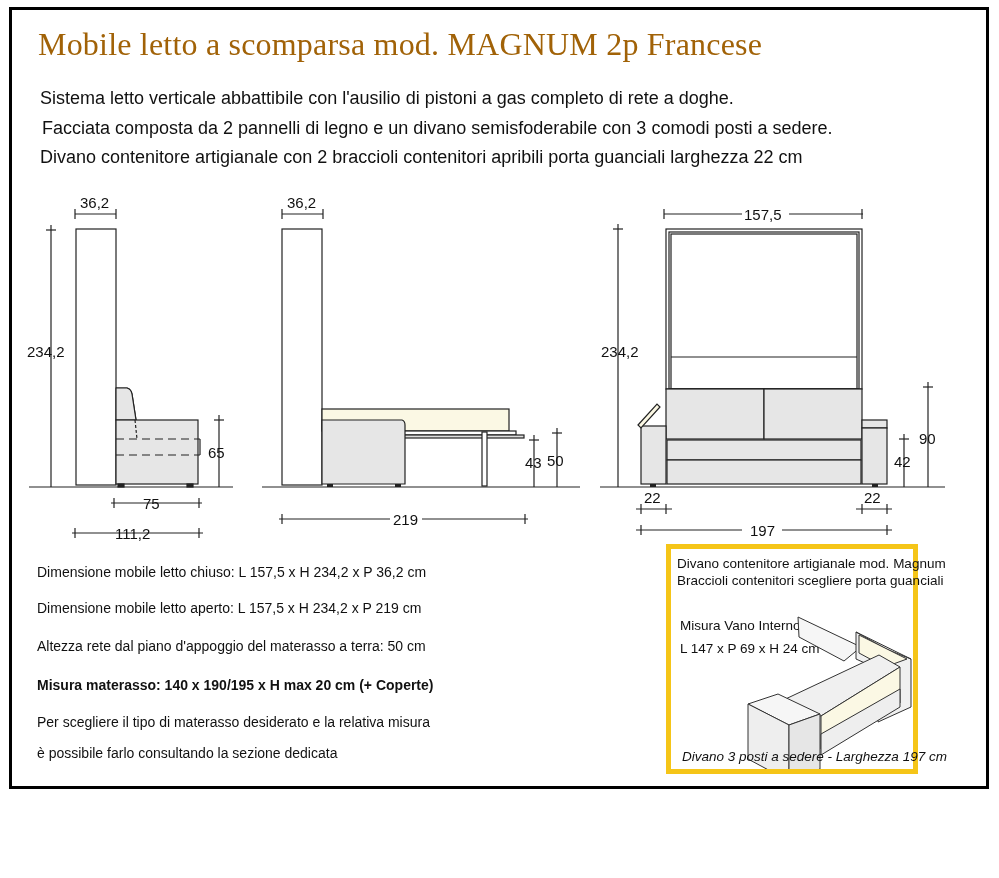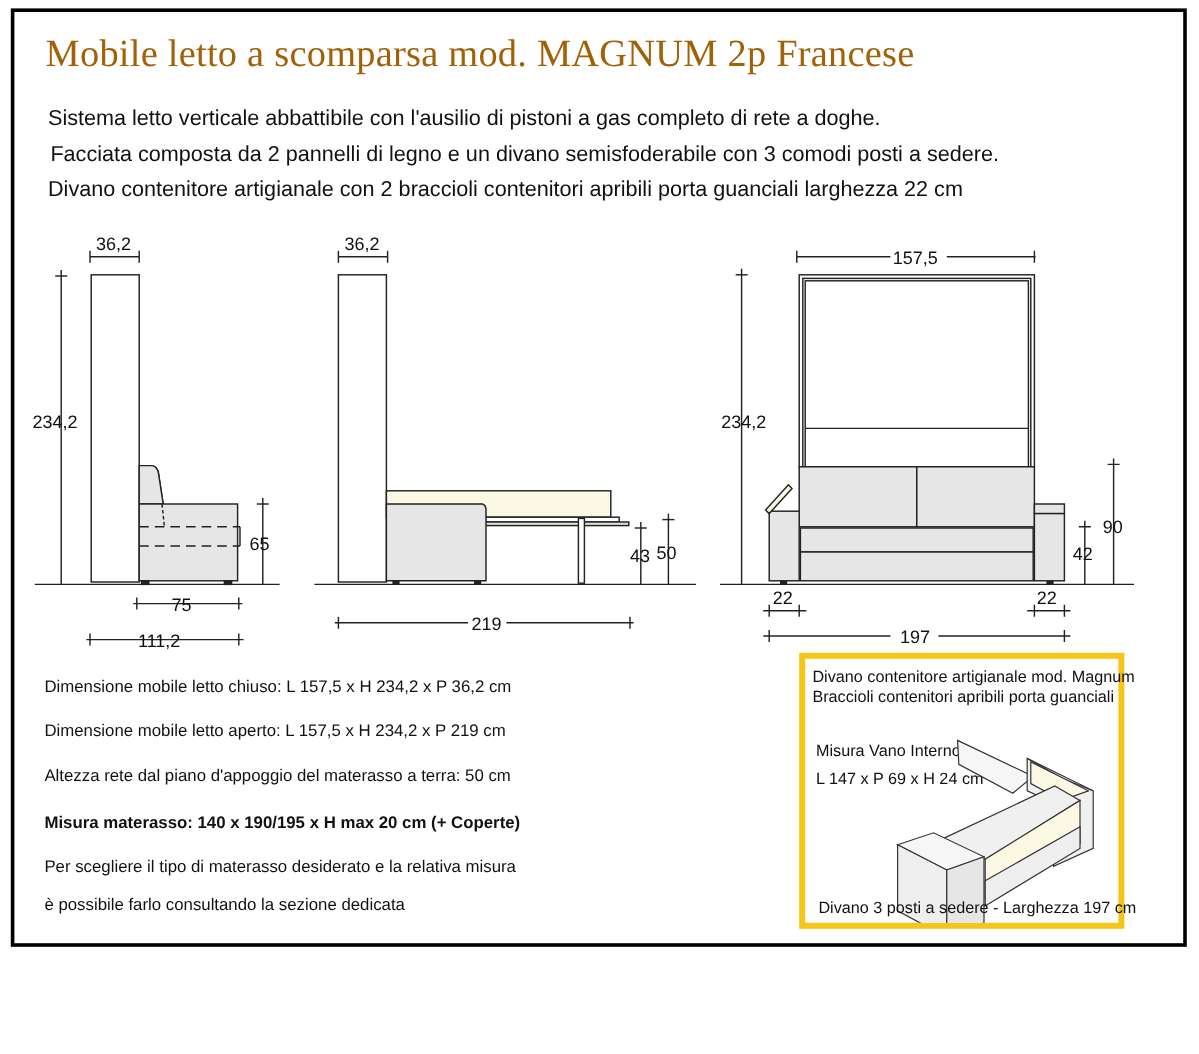--- a/index.html
+++ b/index.html
@@ -2,21 +2,21 @@
 <html><head>
 <meta charset="utf-8">
 <style>
   html, body { margin: 0; padding: 0; background: #ffffff; }
   body { width: 999px; height: 878px; position: relative; overflow: hidden; font-family: "Liberation Sans", sans-serif; color: #111; }
   .frame { position: absolute; left: 9px; top: 7px; width: 974px; height: 776px; border: 3px solid #000; box-sizing: content-box; background: #fff; }
   .title { position: absolute; left: 38px; top: 26px; font-family: "Liberation Serif", "DejaVu Serif", serif; font-size: 32px; color: #a16207; white-space: nowrap; letter-spacing: 0.2px; }
   .sub { position: absolute; font-size: 18px; white-space: nowrap; color: #111; margin-top: 10px; }
   .drawings { position: absolute; left: 0; top: 0; width: 999px; height: 878px; }
   .spec { position: absolute; left: 37px; font-size: 14px; white-space: nowrap; color: #111; }
-  .inset { position: absolute; left: 666px; top: 544px; width: 271px; height: 230px; border: 5px solid #f5c518; background: #fff; box-sizing: border-box; }
+  .inset { position: absolute; left: 666px; top: 544px; width: 252px; height: 230px; border: 5px solid #f5c518; background: #fff; box-sizing: border-box; }
   .inset-text { position: absolute; font-size: 13.5px; white-space: nowrap; color: #111; }
   .dim { font-family: "Liberation Sans", sans-serif; font-size: 15px; fill: #111; }
 </style>
 </head>
 <body>
 
 <div class="frame"></div>
 
 <div class="title">Mobile letto a scomparsa mod. MAGNUM 2p Francese</div>
 <div class="sub" style="left:40px; top:78px;">Sistema letto verticale abbattibile con l'ausilio di pistoni a gas completo di rete a doghe.</div>
@@ -170,35 +170,35 @@
 
 <div class="spec" style="top:564px;">Dimensione mobile letto chiuso: L 157,5 x H 234,2 x P 36,2 cm</div>
 <div class="spec" style="top:600px;">Dimensione mobile letto aperto: L 157,5  x H 234,2 x P 219 cm</div>
 <div class="spec" style="top:638px;">Altezza rete dal piano d'appoggio del materasso a terra: 50 cm</div>
 <div class="spec" style="top:677px;font-weight:bold;">Misura materasso: 140 x 190/195 x H max 20 cm (+ Coperte)</div>
 <div class="spec" style="top:714px;">Per scegliere il tipo di materasso desiderato e la relativa misura</div>
 <div class="spec" style="top:745px;">è possibile farlo consultando la sezione dedicata</div>
 
 <div class="inset">
   <div class="inset-text" style="left:6px; top:7px;">Divano contenitore artigianale mod. Magnum</div>
-  <div class="inset-text" style="left:6px; top:24px;">Braccioli contenitori apribili porta guanciali</div>
+  <div class="inset-text" style="left:6px; top:24px;">Braccioli contenitori scegliere porta guanciali</div>
   <div class="inset-text" style="left:9px; top:69px;">Misura Vano Interno</div>
   <div class="inset-text" style="left:9px; top:92px;">L 147 x P 69 x H 24 cm</div>
   <svg width="304" height="220" style="position:absolute; left:0; top:0;">
     <g stroke="#333" stroke-width="1" fill="#eeeeee">
 
       <path d="M127 68 L190 98 L173 112 L128 88 Z" fill="#f6f6f6"></path>
 
       <path d="M185 83 L240 110 L240 158 L207 173 L207 120 L185 110 Z" fill="#f0f0f0"></path>
       <path d="M185 83 L215 100 L240 110" fill="none"></path>
       <path d="M188 86 L236 110 L214 118 L188 104 Z" fill="#fbf8e4"></path>
 
       <path d="M106 154 L208 106 L229 118 L150 167 Z" fill="#f0f0f0"></path>
       <path d="M150 167 L229 118 L229 154 L150 200 Z" fill="#fbf8e4"></path>
       <path d="M150 185 L229 140 L229 158 L150 206 Z" fill="#eeeeee"></path>
 
       <path d="M77 155 L107 145 L149 165 L118 176 Z" fill="#f6f6f6"></path>
       <path d="M77 155 L118 176 L118 232 L77 210 Z" fill="#eeeeee"></path>
       <path d="M118 176 L149 165 L149 220 L118 232 Z" fill="#e6e6e6"></path>
     </g>
   </svg>
-  <div class="inset-text" style="left:11px; top:200px;">Divano 3 posti a sedere - Larghezza 197 cm</div>
+  <div class="inset-text" style="left:11px; top:200px;font-style:italic;">Divano 3 posti a sedere - Larghezza 197 cm</div>
 </div>
 
 </body></html>

